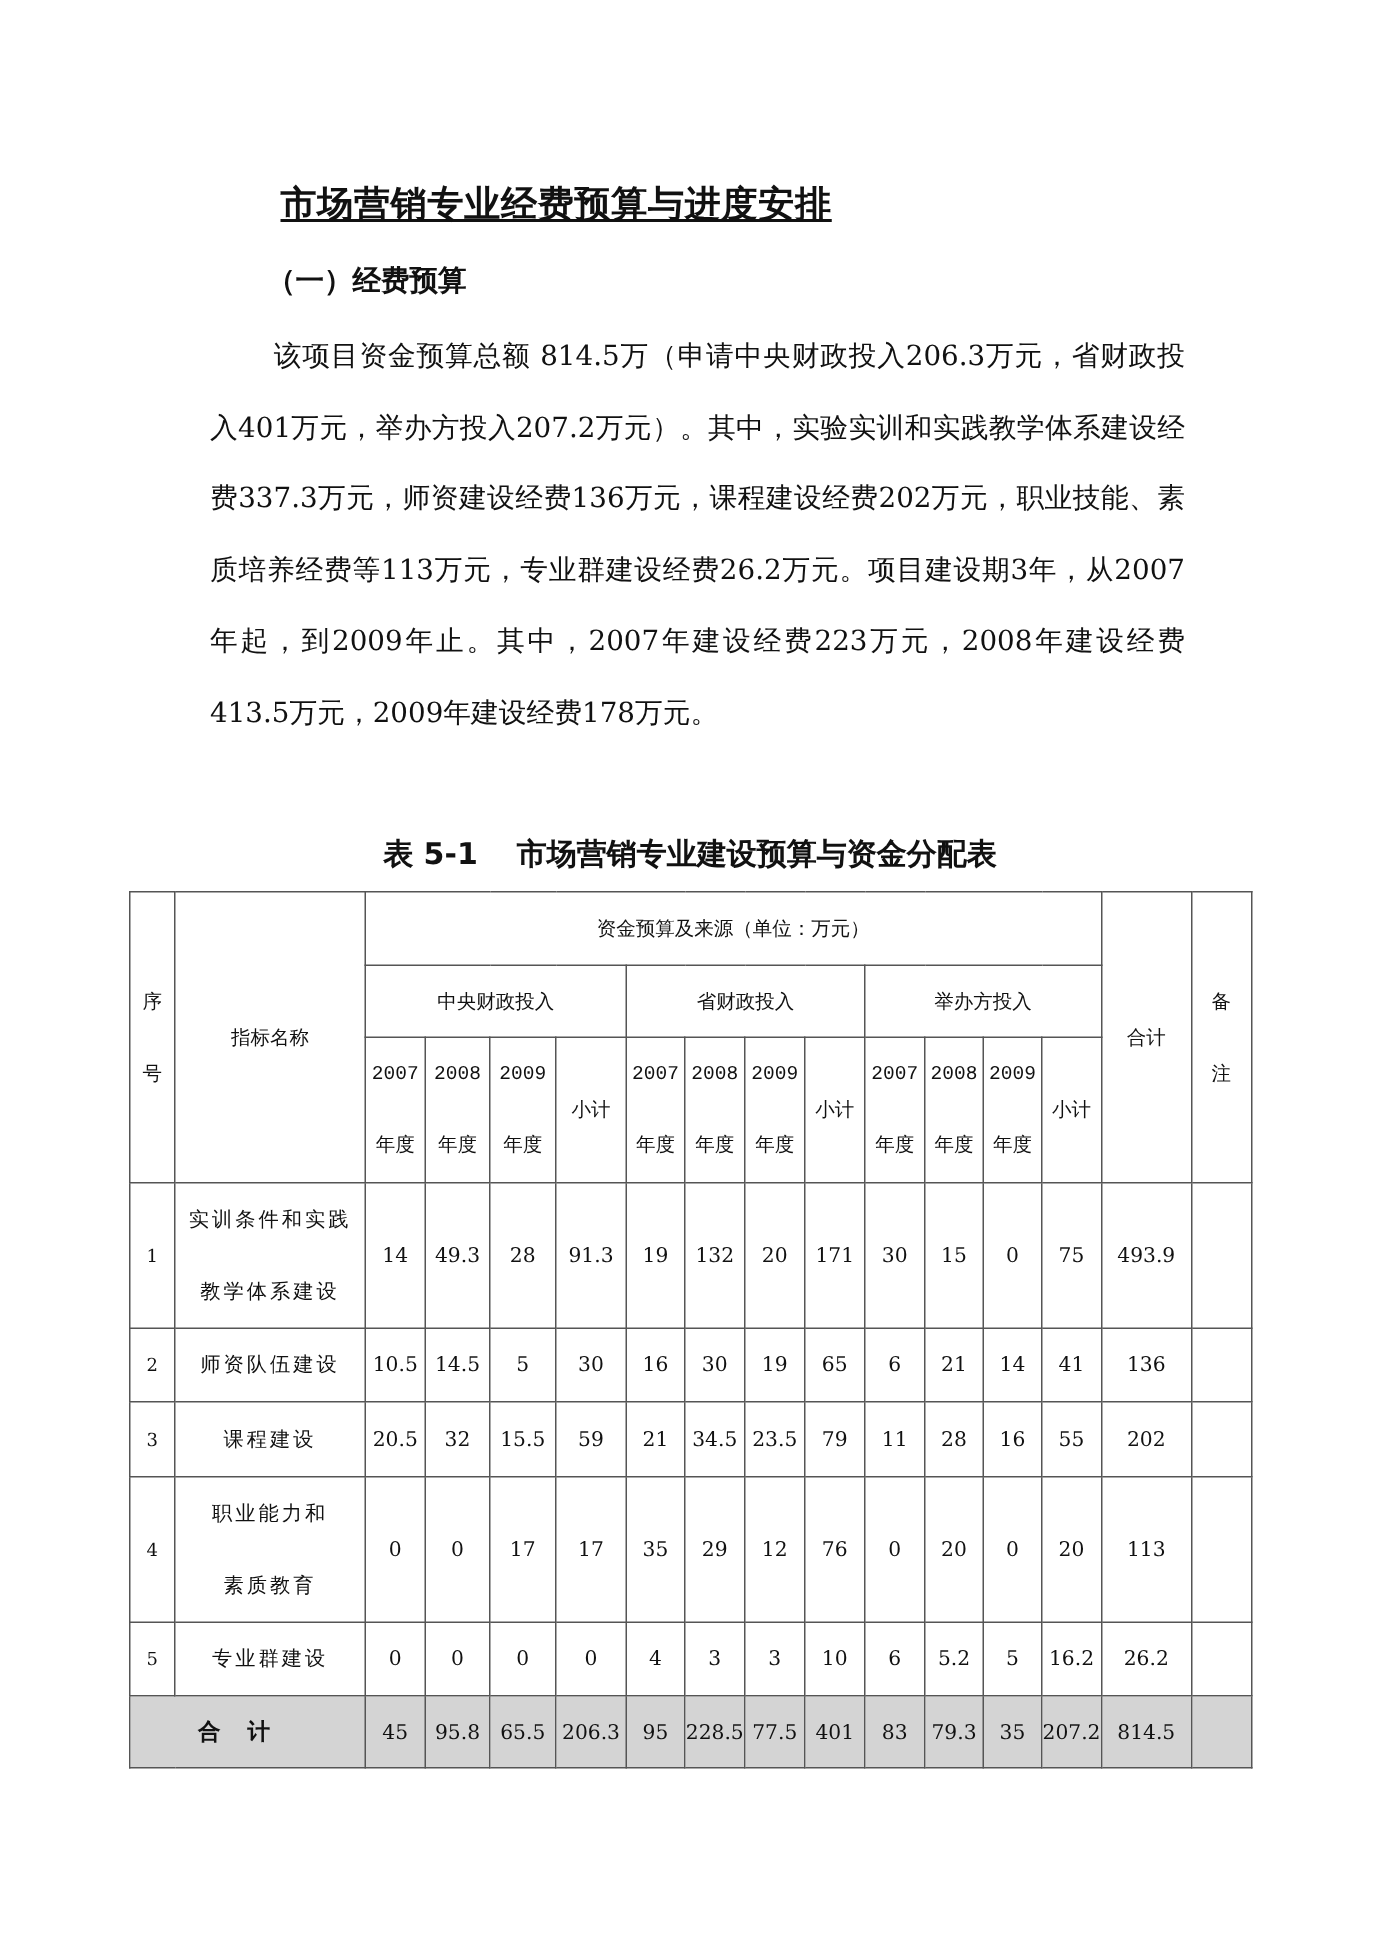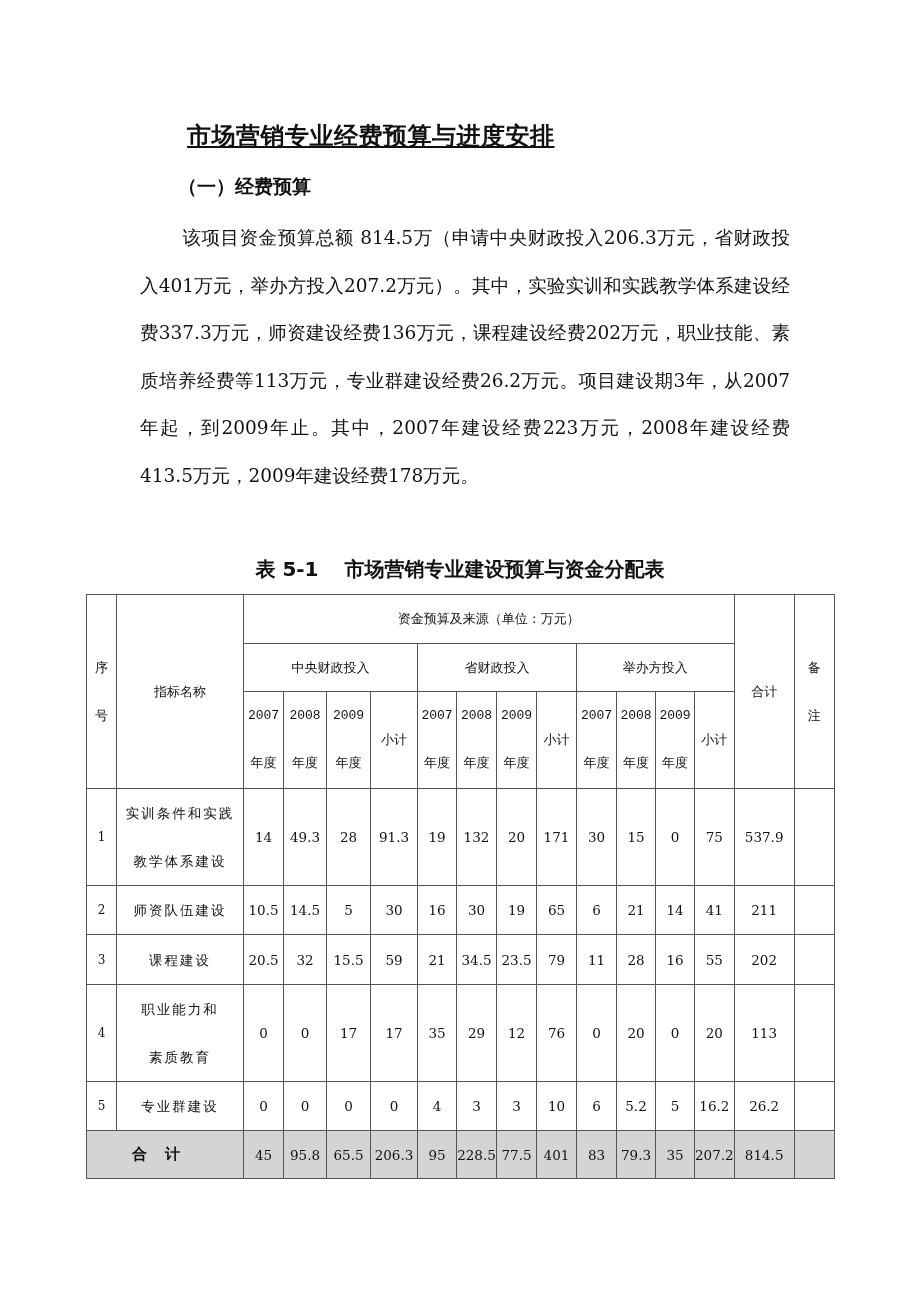--- a/index.html
+++ b/index.html
@@ -127,41 +127,41 @@
         <td>28</td>
         <td>91.3</td>
         <td>19</td>
         <td>132</td>
         <td>20</td>
         <td>171</td>
         <td>30</td>
         <td>15</td>
         <td>0</td>
         <td>75</td>
-        <td>537.9</td>
+        <td>493.9</td>
         <td></td>
       </tr>
       <tr style="height: 49px;">
         <td class="sm">2</td>
         <td class="name">
           <div>师资队伍建设</div>
         </td>
         <td>10.5</td>
         <td>14.5</td>
         <td>5</td>
         <td>30</td>
         <td>16</td>
         <td>30</td>
         <td>19</td>
         <td>65</td>
         <td>6</td>
         <td>21</td>
         <td>14</td>
         <td>41</td>
-        <td>211</td>
+        <td>136</td>
         <td></td>
       </tr>
       <tr style="height: 50px;">
         <td class="sm">3</td>
         <td class="name">
           <div>课程建设</div>
         </td>
         <td>20.5</td>
         <td>32</td>
         <td>15.5</td>

